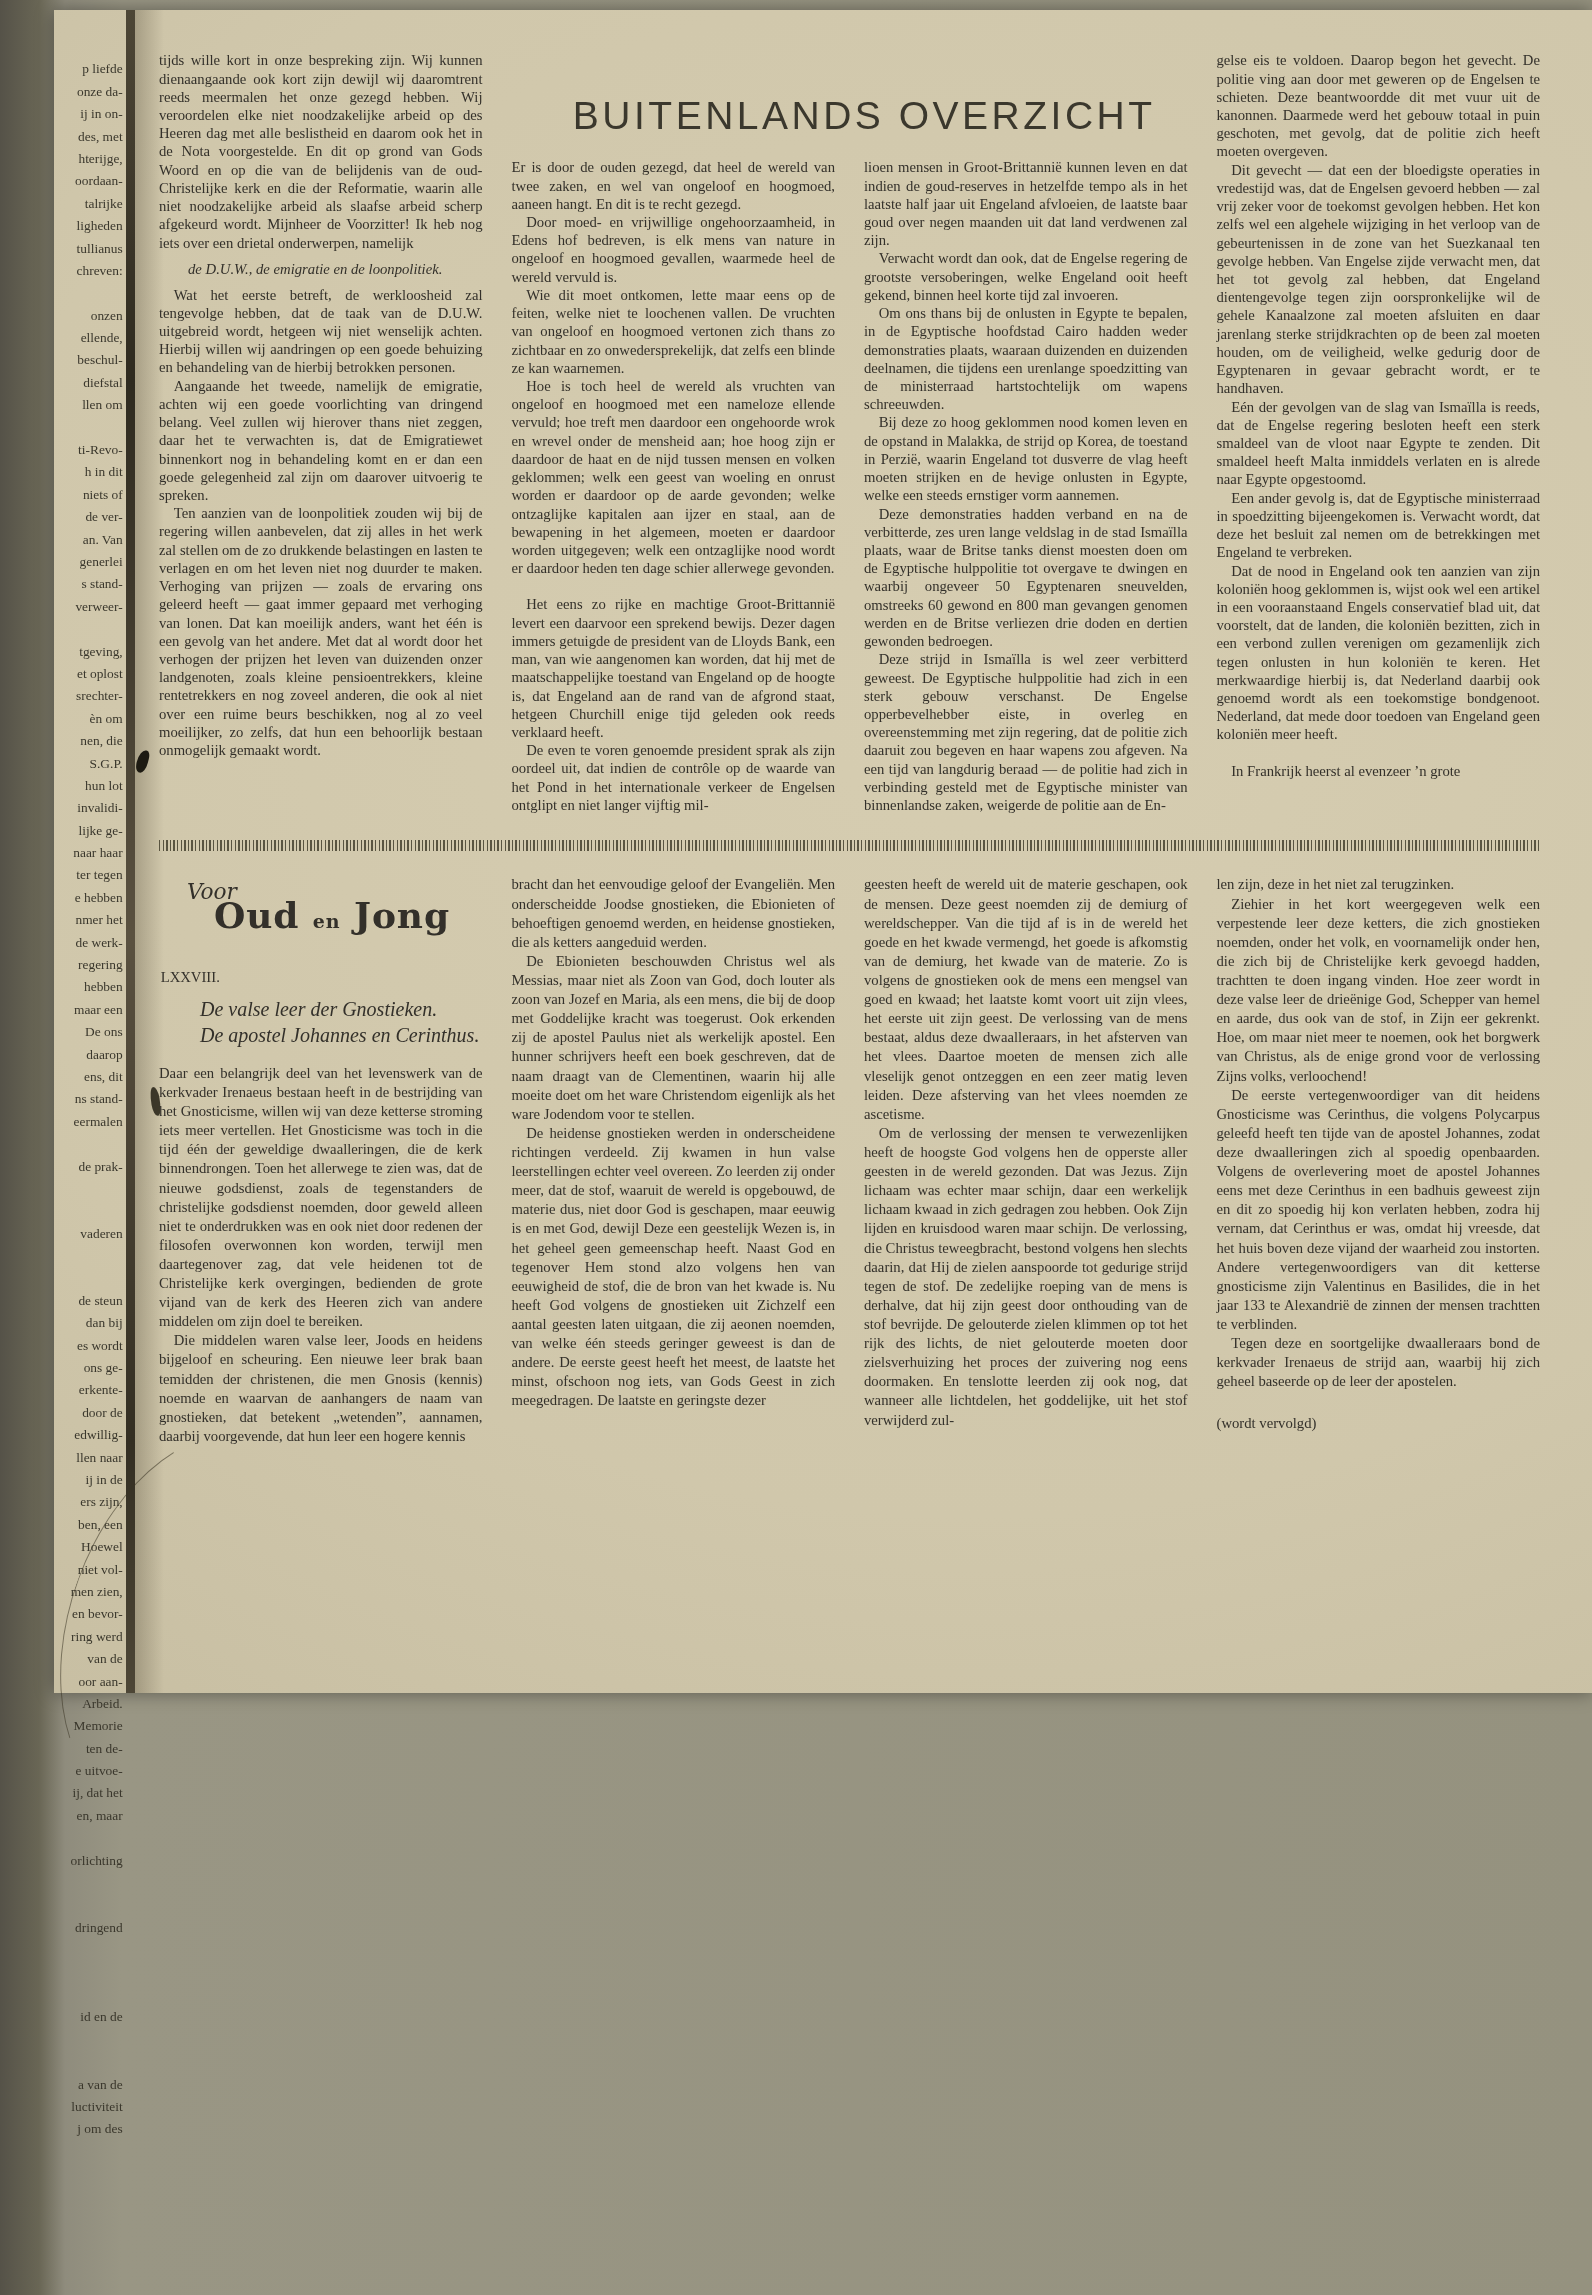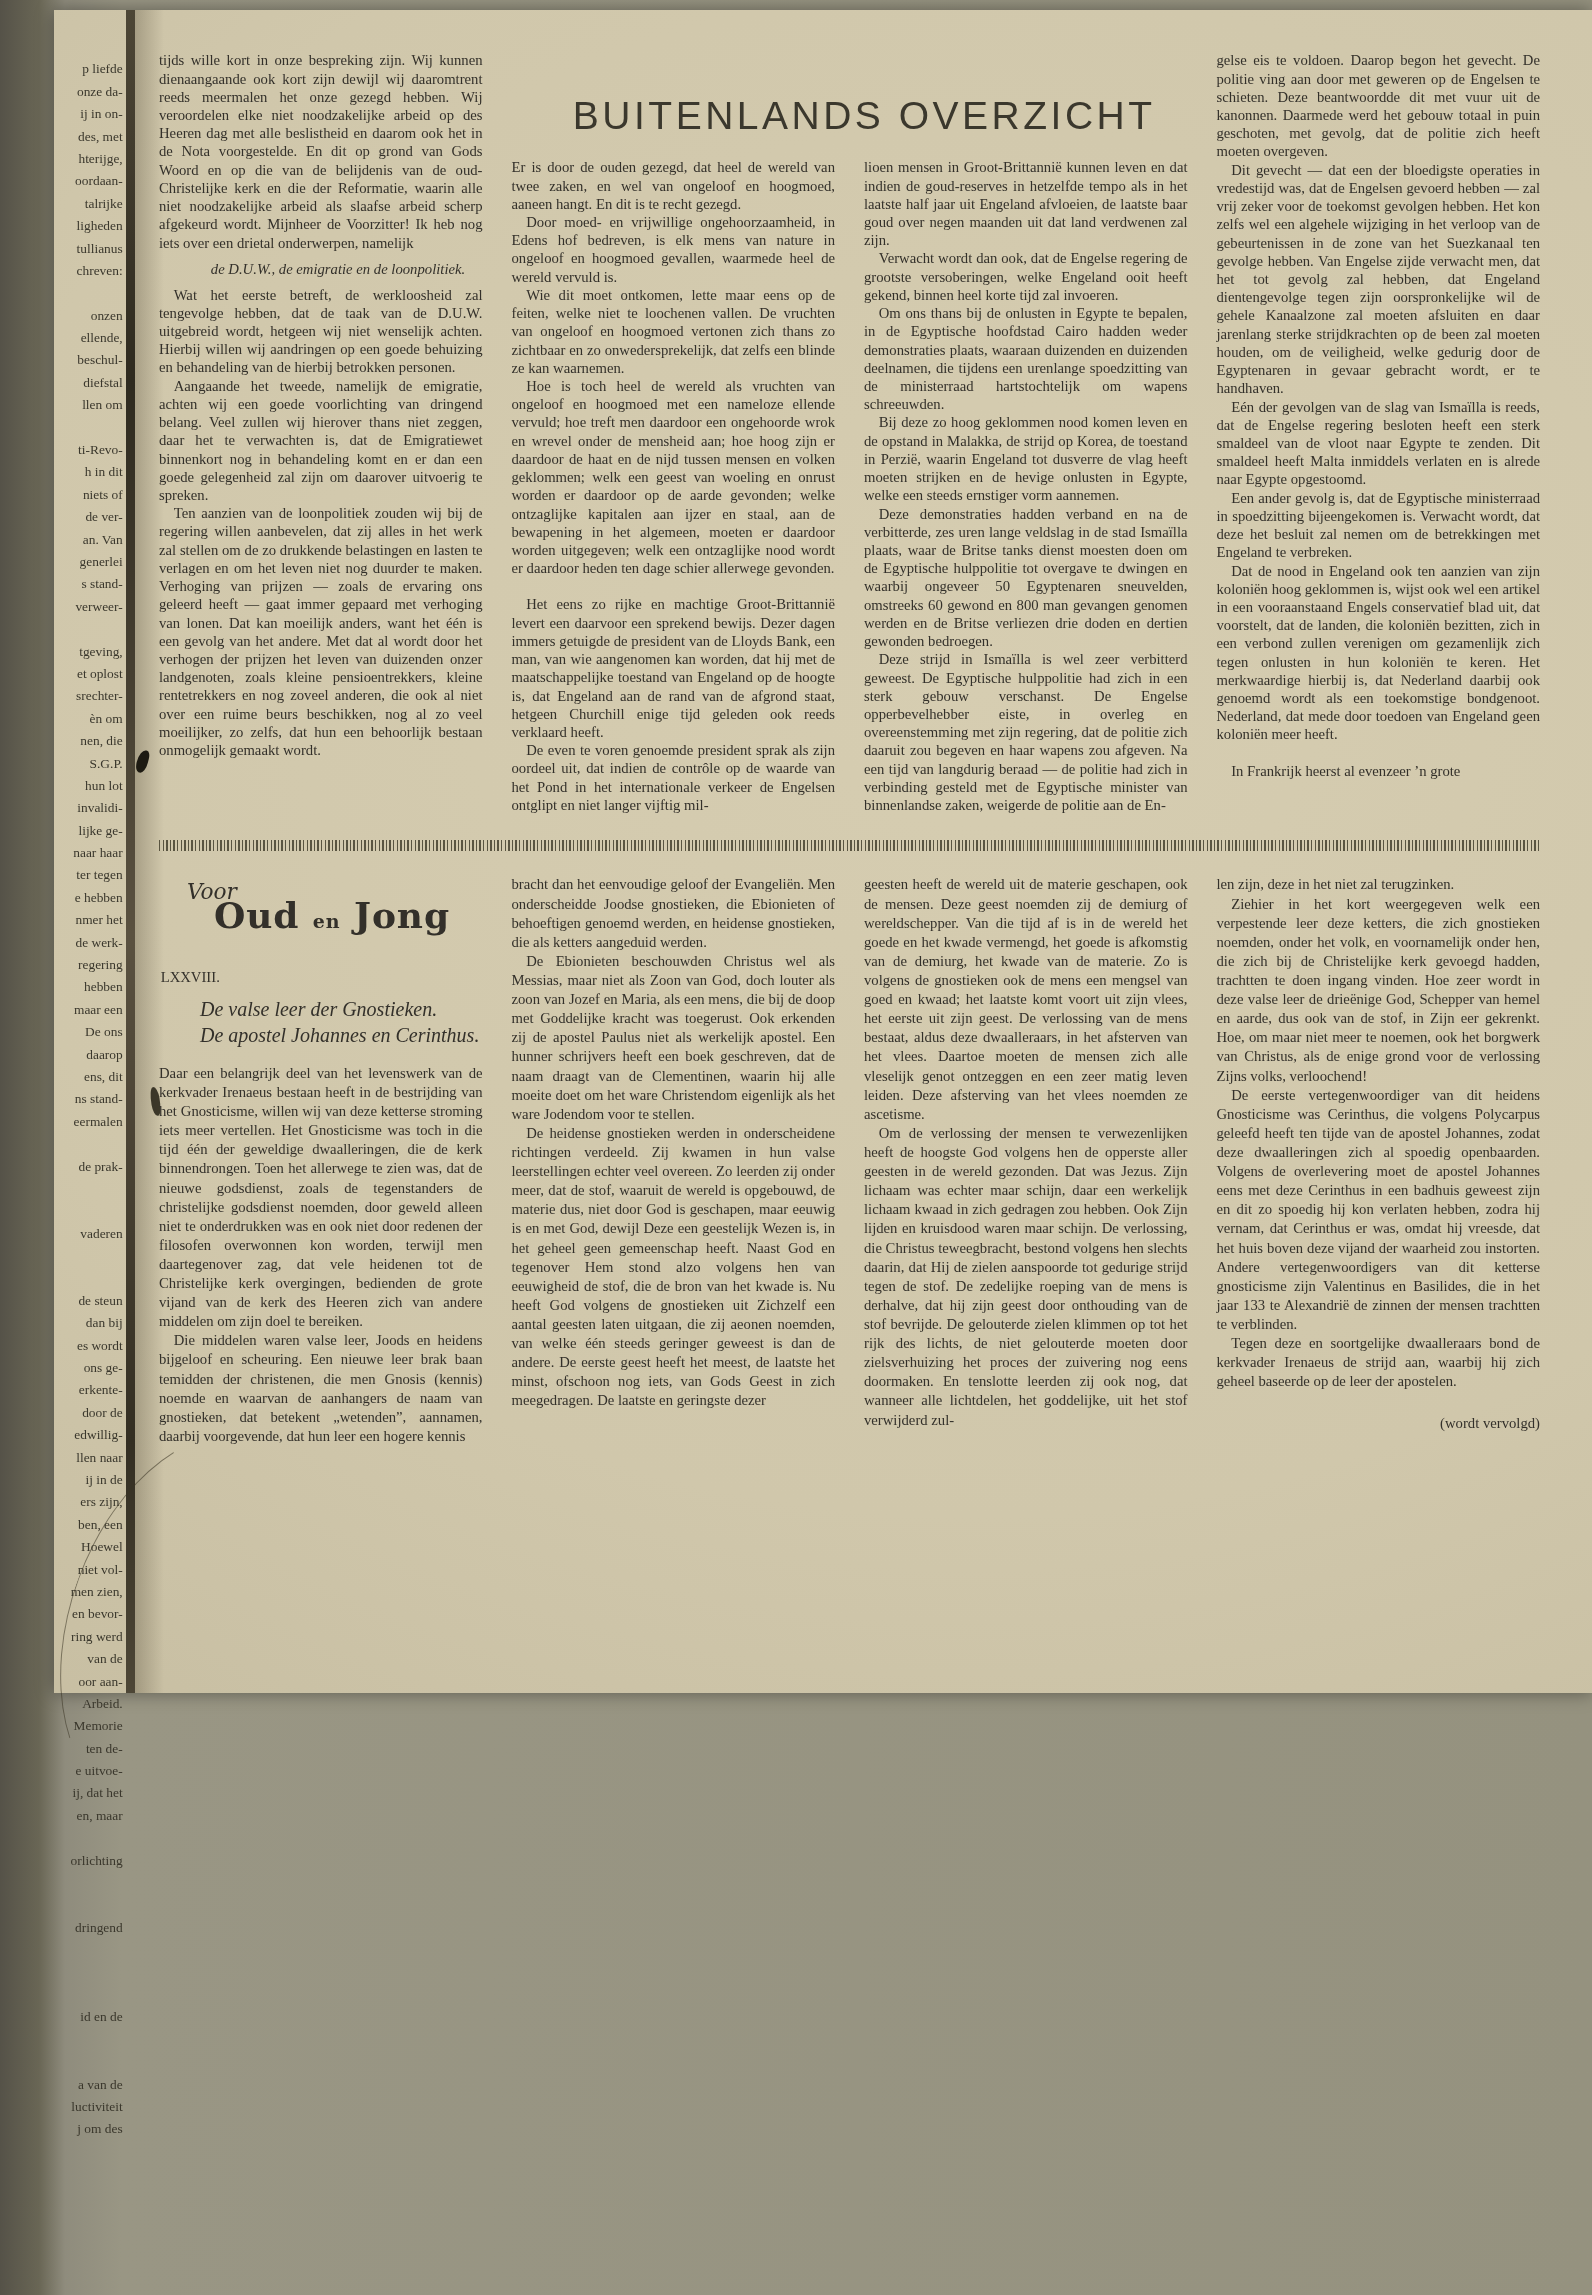--- a/index.html
+++ b/index.html
@@ -22,34 +22,34 @@
   .grid{display:grid;grid-template-columns:repeat(4,1fr);column-gap:29px;}
   .top-grid{position:relative;}
   .headline{position:absolute;left:calc(25% + 14.7px);width:50%;top:43px;margin:0;
     text-align:center;font-family:Liberation Sans, sans-serif;
     font-weight:normal;font-size:39px;letter-spacing:3.5px;color:#3b382d;}
   .hl-spacer{height:107px;}
   .p{margin:0;text-align:justify;text-indent:14.7px;font-size:14.7px;line-height:1.24;}
   .bottom-grid .p{line-height:1.3;}
   .noind{text-indent:0;}
   .gap{margin-top:18px;}
-  .subhead{font-style:italic;text-align:right;text-indent:0;margin:7.8px 17.3px 7.8px 29px;}
+  .subhead{font-style:italic;text-align:left;text-indent:0;margin:7.8px 17.3px 7.8px 29px;}
   .rule{margin-top:26px;height:11.2px;opacity:.85;
     background:repeating-linear-gradient(90deg,#44402e 0 1.4px,rgba(68,64,46,0) 1.4px 3.6px);}
   .bottom-grid{margin-top:24px;}
   .oj-header{position:relative;height:90px;}
   .oj-voor{position:absolute;left:28px;top:3.5px;font-size:21.6px;font-style:italic;
     font-family:"DejaVu Serif",serif;}
   .oj-title{position:absolute;left:55px;top:19px;font-family:"DejaVu Serif",serif;
     font-weight:bold;font-size:36px;white-space:nowrap;letter-spacing:0.9px;}
   .oj-en{font-size:19px;}
   .oj-number{font-size:14.7px;margin:3.5px 0 10.4px 1.7px;}
   .oj-sub{font-style:italic;font-size:20px;line-height:1.3;margin-left:41px;font-family:Liberation Serif, serif;}
   .oj-subwrap{margin-bottom:15.5px;}
-  .right{text-align:right;text-indent:0;margin-top:22.4px;}
+  .right{text-indent:0;margin-top:22.4px;}
   .ink-blob-1{position:absolute;left:83px;top:740px;width:11.2px;height:23px;background:#1d1a12;
     border-radius:65% 35% 55% 45%;transform:rotate(14deg);}
   .ink-blob-2{position:absolute;left:97px;top:1077px;width:8.6px;height:29px;background:#232014;
     border-radius:50% 50% 50% 50%/60% 40% 60% 40%;transform:rotate(-10deg);opacity:.85;}
   .scratch{position:absolute;left:15.5px;bottom:-129px;width:259px;height:397px;border:1.7px solid transparent;
     border-left-color:rgba(58,52,36,.55);border-radius:50%;transform:rotate(20deg);}
 </style>
 </head>
 <body>
 

